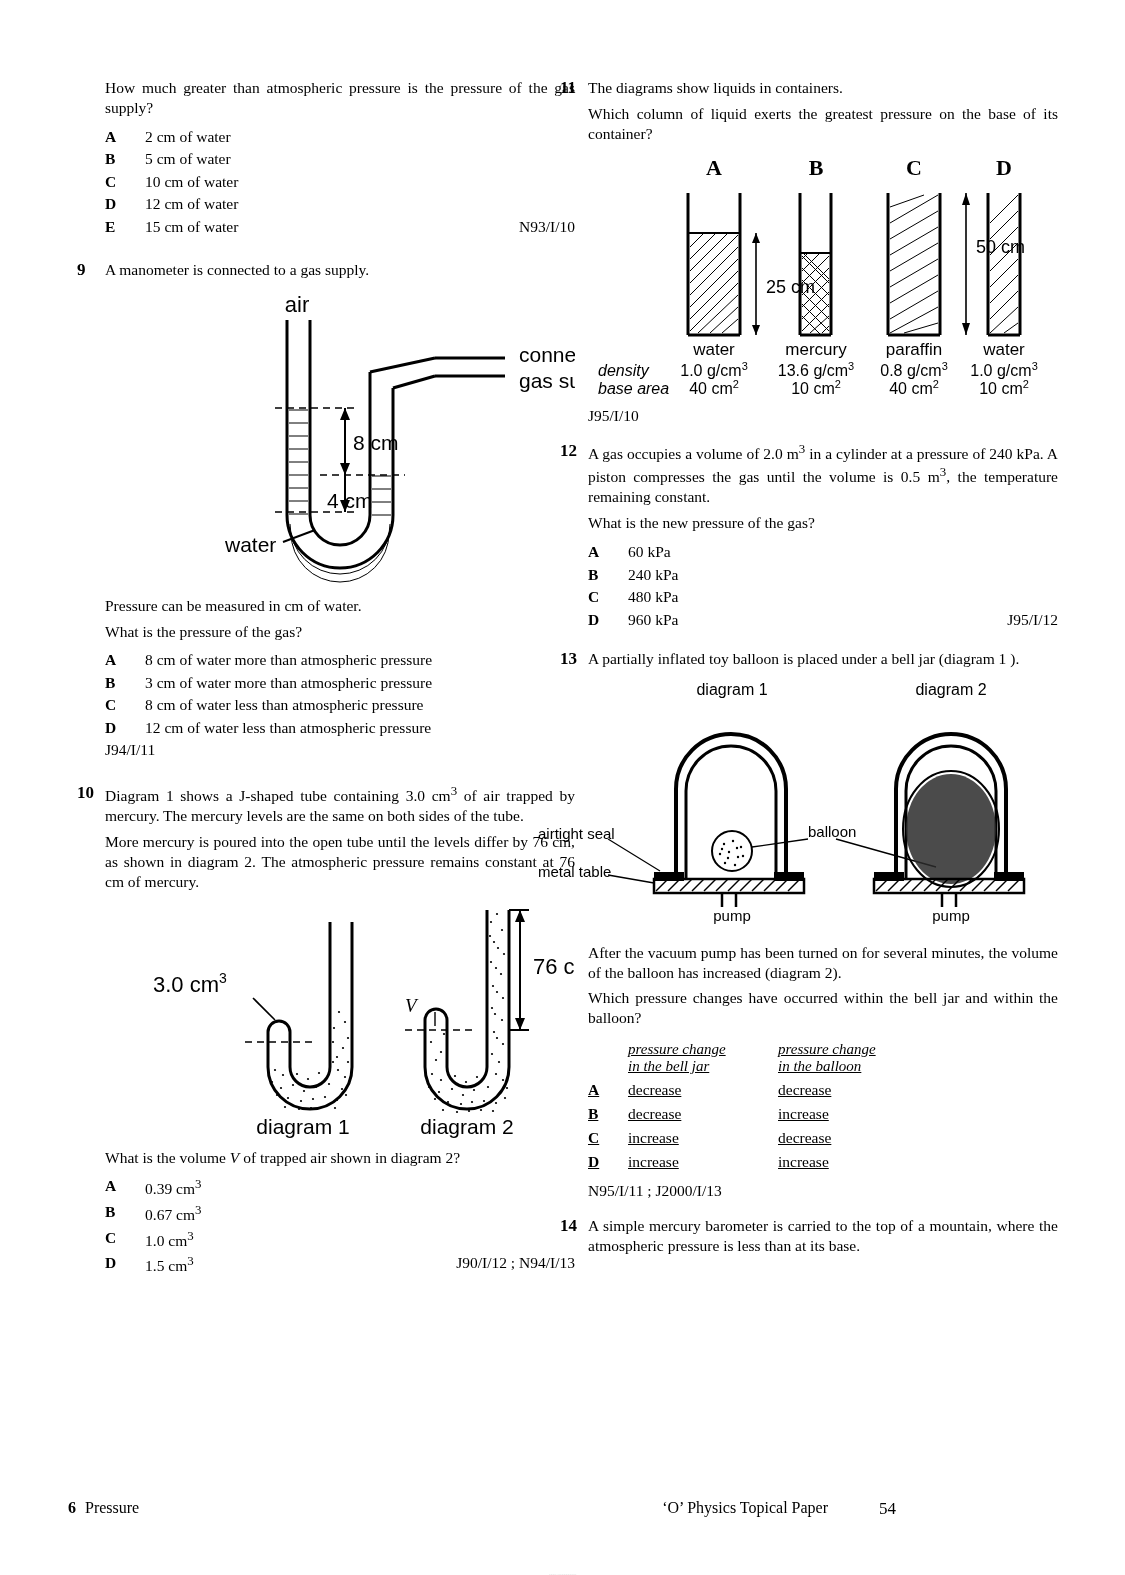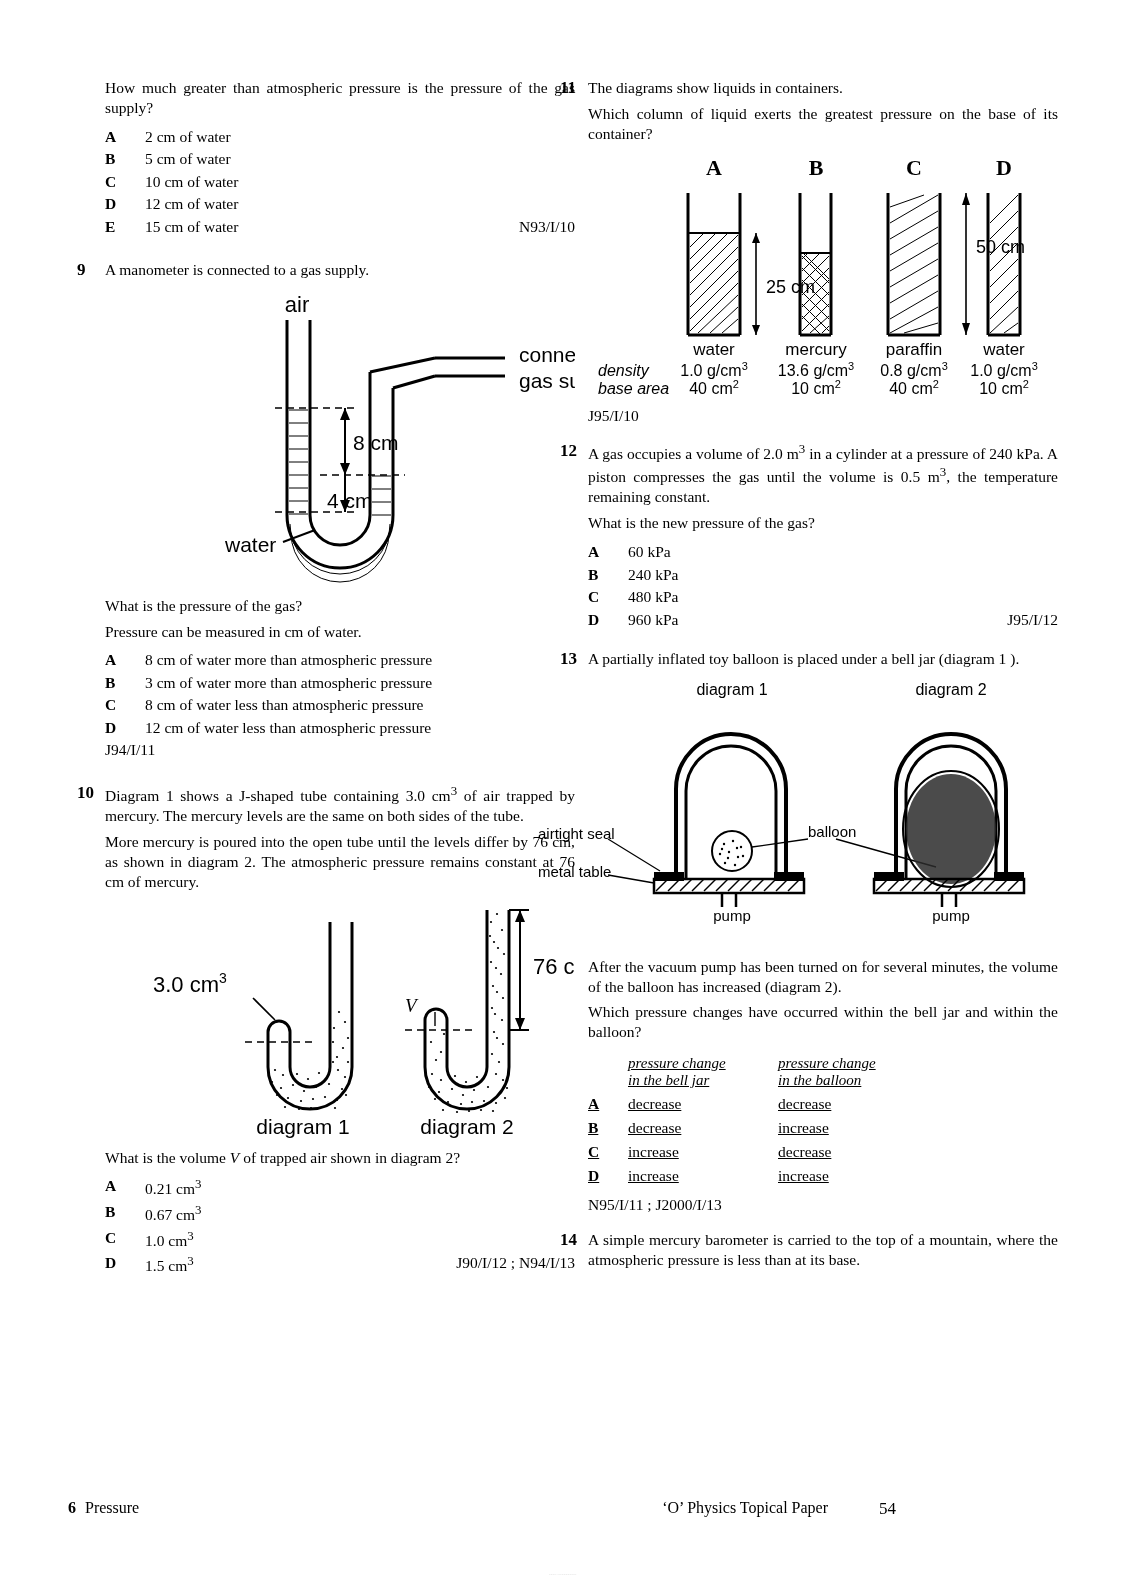--- a/index.html
+++ b/index.html
@@ -151,22 +151,22 @@
 
           <text x="192" y="22" font-size="22" font-family="Liberation Sans, sans-serif" text-anchor="middle">air</text>
           <text x="414" y="72" font-size="21" font-family="Liberation Sans, sans-serif">connected to</text>
           <text x="414" y="98" font-size="21" font-family="Liberation Sans, sans-serif">gas supply</text>
           <text x="248" y="160" font-size="21" font-family="Liberation Sans, sans-serif">8 cm</text>
           <text x="222" y="218" font-size="21" font-family="Liberation Sans, sans-serif">4 cm</text>
           <text x="120" y="262" font-size="21" font-family="Liberation Sans, sans-serif">water</text>
         </svg>
       </div>
 
+      <div class="para">Pressure can be measured in cm of water.</div>
       <div class="para">What is the pressure of the gas?</div>
-      <div class="para">Pressure can be measured in cm of water.</div>
       <div class="opts">
         <div class="opt">
           <span class="lab">A</span>
           <span class="val">8 cm of water more than atmospheric pressure</span>
         </div>
         <div class="opt">
           <span class="lab">B</span>
           <span class="val">3 cm of water more than atmospheric pressure</span>
         </div>
         <div class="opt">
@@ -316,21 +316,21 @@
           <text x="198" y="232" font-size="21" font-family="Liberation Sans, sans-serif" text-anchor="middle">diagram 1</text>
           <text x="362" y="232" font-size="21" font-family="Liberation Sans, sans-serif" text-anchor="middle">diagram 2</text>
         </svg>
       </div>
 
 
       <div class="para">What is the volume <i>V</i> of trapped air shown in diagram 2?</div>
       <div class="opts">
         <div class="opt">
           <span class="lab">A</span>
-          <span class="val"><span>0.21 cm</span><sup>3</sup></span>
+          <span class="val"><span>0.39 cm</span><sup>3</sup></span>
         </div>
         <div class="opt">
           <span class="lab">B</span>
           <span class="val"><span>0.67 cm</span><sup>3</sup></span>
         </div>
         <div class="opt">
           <span class="lab">C</span>
           <span class="val"><span>1.0 cm</span><sup>3</sup></span>
         </div>
         <div class="opt">
@@ -572,21 +572,21 @@
           <text x="2" y="198" font-size="15" font-family="Liberation Sans, sans-serif">metal table</text>
           <text x="196" y="244" font-size="15" text-anchor="middle" font-family="Liberation Sans, sans-serif">to vacuum</text>
           <text x="415" y="244" font-size="15" text-anchor="middle" font-family="Liberation Sans, sans-serif">to vacuum</text>
         </svg>
         <div style="position:relative;height:22px;margin-top:-2px">
           <div style="position:absolute;left:196px;transform:translateX(-50%);font-family:'Liberation Sans',sans-serif;font-size:15px">pump</div>
           <div style="position:absolute;left:415px;transform:translateX(-50%);font-family:'Liberation Sans',sans-serif;font-size:15px">pump</div>
         </div>
       </div>
 
-      <div class="para" style="margin-top:28px">After the vacuum pump has been turned on for several minutes, the volume of the balloon has increased (diagram 2).</div>
+      <div class="para" style="margin-top:14px">After the vacuum pump has been turned on for several minutes, the volume of the balloon has increased (diagram 2).</div>
       <div class="para">Which pressure changes have occurred within the bell jar and within the balloon?</div>
 
       <table class="ans-table">
         <tbody>
             <tr>
           <td class="c1"></td>
           <td class="c2 tbl-head">
             <div>pressure change</div>
             <div>in the bell jar</div>
           </td>

